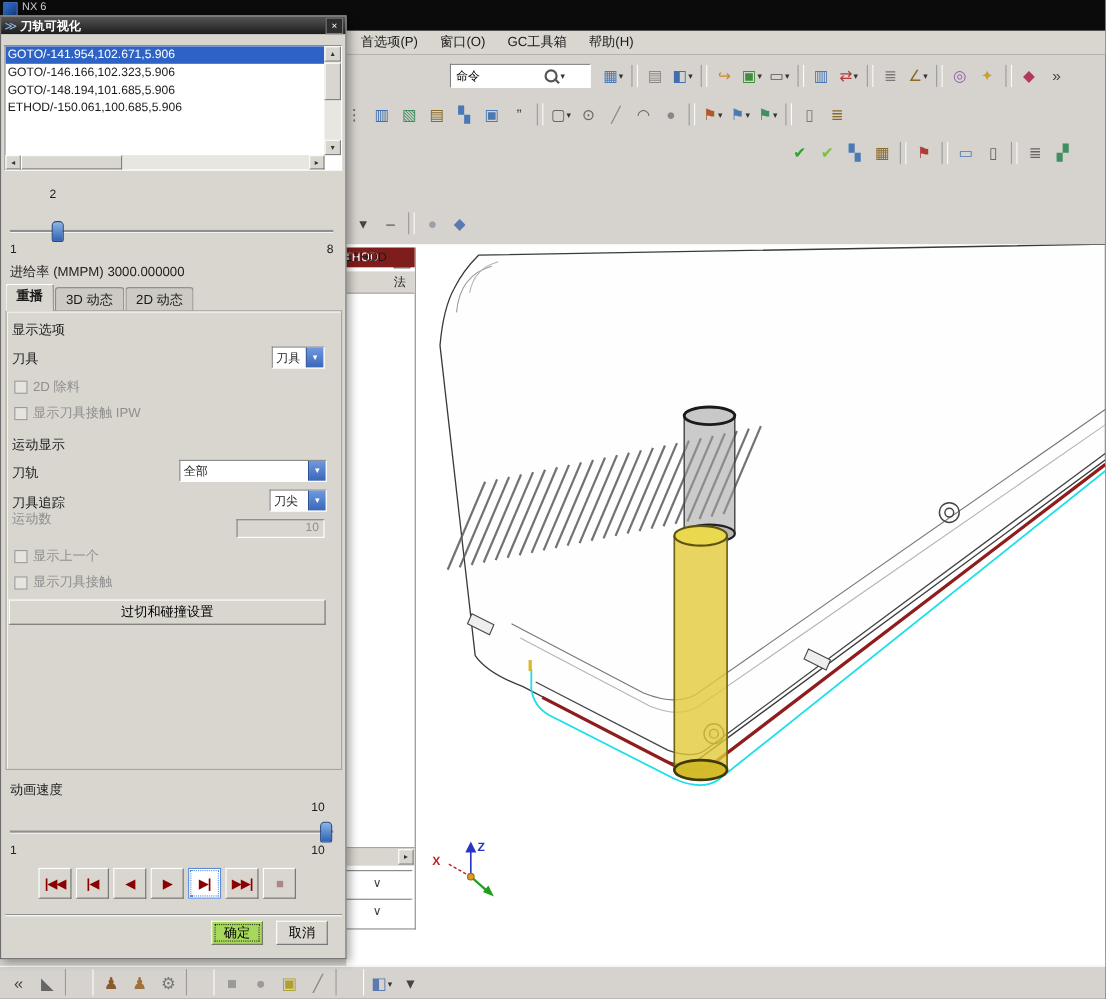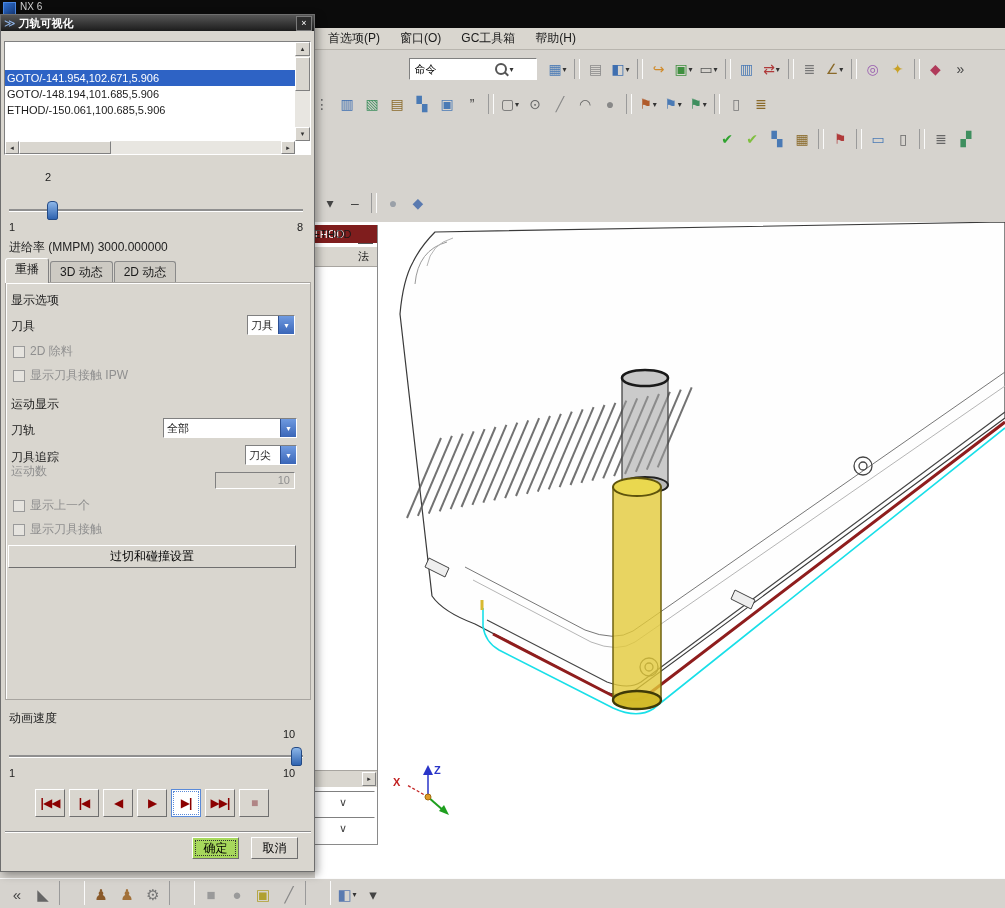--- a/index.html
+++ b/index.html
@@ -79,21 +79,21 @@
   #dlg-titlebar{position:absolute;left:0;top:0;width:100%;height:16px;background:linear-gradient(180deg,#565656,#1c1c1c);
       display:flex;align-items:center;padding:0 2px;box-sizing:border-box;color:#fff;}
   #dlg-title-icon{color:#8fb4e8;font-size:11px;margin:0 3px 0 1px;}
   #dlg-title-text{font-size:11px;font-weight:bold;flex:1;}
   #dlg-close{width:14px;height:13px;background:#2e2e2e;border:1px solid #7a7a7a;color:#fff;font-size:9px;
       display:flex;align-items:center;justify-content:center;}
 
   
   #goto-list{position:absolute;left:3px;top:26px;width:307px;height:114px;background:#fff;
       border:1px solid;border-color:#808080 #fff #fff #808080;box-sizing:border-box;}
-  #goto-rows{position:absolute;left:0;top:0;right:15px;bottom:13px;overflow:hidden;margin-top:28px;}
+  #goto-rows{position:absolute;left:0;top:0;right:15px;bottom:13px;overflow:hidden;}
   .goto-row{height:16px;line-height:16px;font-size:11px;padding-left:2px;white-space:nowrap;}
   .goto-row.selected{background:#2e63c5;color:#fff;}
   .sb-btn{width:14px;height:14px;background:#d9d6cf;border:1px solid;border-color:#fff #808080 #808080 #fff;
       font-size:7px;color:#333;display:flex;align-items:center;justify-content:center;box-sizing:border-box;}
   #goto-vsb{position:absolute;right:0;top:0;bottom:13px;width:15px;background:#e8e6e1;}
   #goto-vsb .sb-btn{position:absolute;left:0;width:15px;}
   #goto-vsb-thumb{position:absolute;left:0;top:15px;width:15px;height:34px;background:#d9d6cf;border:1px solid;border-color:#fff #808080 #808080 #fff;box-sizing:border-box;}
   #goto-hsb{position:absolute;left:0;right:15px;bottom:0;height:13px;background:#e8e6e1;}
   #goto-hsb .sb-btn{position:absolute;top:0;height:13px;}
   #goto-hsb-thumb{position:absolute;left:14px;top:0;width:92px;height:13px;background:#d9d6cf;border:1px solid;border-color:#fff #808080 #808080 #fff;box-sizing:border-box;}
@@ -106,21 +106,21 @@
   .slider-minmax{position:absolute;font-size:11px;color:#222;}
 
   .lbl{position:absolute;font-size:12px;white-space:nowrap;}
   .lbl.dim{color:#8f8f8f;}
   .heading{position:absolute;font-size:12px;color:#222;white-space:nowrap;}
 
   
   #tabstrip{position:absolute;left:4px;top:246px;height:22px;display:flex;align-items:flex-end;}
   .tab{height:19px;padding:2px 9px 0;background:#cdcac3;border:1px solid #8a8a8a;border-bottom:none;
       border-radius:3px 3px 0 0;font-size:12px;margin-right:1px;}
-  .tab.active{height:22px;background:#d9d6cf;font-weight:normal;border-color:#fff #808080 transparent #fff;position:relative;z-index:2;}
+  .tab.active{height:22px;background:#d9d6cf;font-weight:bold;border-color:#fff #808080 transparent #fff;position:relative;z-index:2;}
   #groupbox{position:absolute;left:4px;top:267px;width:306px;height:418px;border:1px solid #a8a5a0;
       box-shadow:inset 1px 1px 0 #fff;box-sizing:border-box;}
 
   
   .combo{position:absolute;height:20px;display:flex;background:#fff;border:1px solid;border-color:#808080 #fff #fff #808080;box-sizing:border-box;}
   .cfield{flex:1;font-size:11px;padding:2px 2px 0 3px;overflow:hidden;white-space:nowrap;}
   .cbtn{width:15px;background:linear-gradient(180deg,#6f9ae0,#3a66b8);border-left:1px solid #2c4f92;color:#fff;
       font-size:7px;display:flex;align-items:center;justify-content:center;}
 
   
@@ -647,20 +647,21 @@
       <span id="dlg-title-text">刀轨可视化</span>
       <span id="dlg-close">×</span>
     </div>
 
     <div id="goto-list">
       <div id="goto-rows">
 
           <div class="goto-row selected">GOTO/-141.954,102.671,5.906</div>
 
 
+          <div class="goto-row">GOTO/-146.166,102.323,5.906</div>
 
           <div class="goto-row">GOTO/-148.194,101.685,5.906</div>
 
           <div class="goto-row">ETHOD/-150.061,100.685,5.906</div>
 
         </div>
       <div id="goto-vsb">
         <span class="sb-btn" style="top:0">▴</span>
         <div id="goto-vsb-thumb"></div>
         <span class="sb-btn" style="bottom:0">▾</span>

